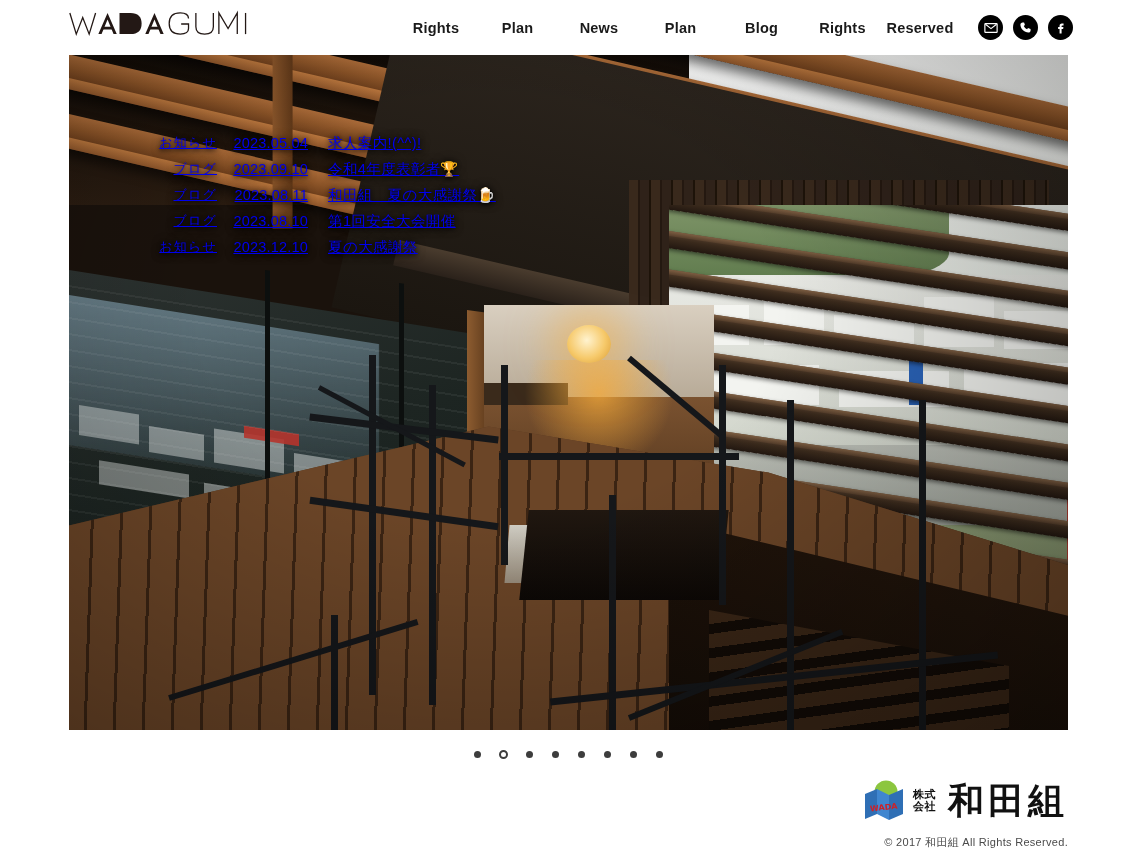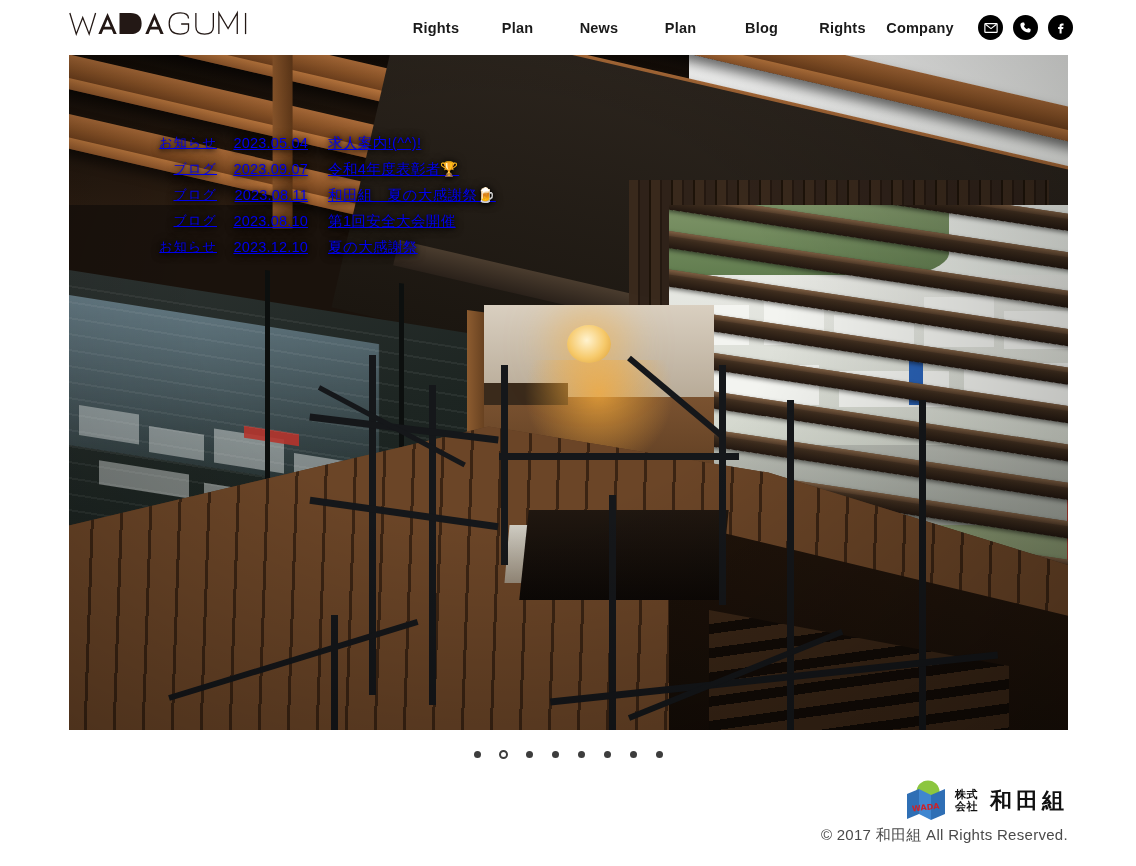--- a/index.html
+++ b/index.html
@@ -350,25 +350,25 @@
   .foot-logo { display:flex; align-items:center; justify-content:flex-end; gap:8px; }
   .mark { width:42px; height:44px; flex:0 0 auto; }
   .kk {
     font-family:"DejaVu Sans","Liberation Sans",sans-serif;
     font-size:11px; line-height:12.5px; color:#111;
     font-weight:bold; letter-spacing:0.5px; text-align:center;
     padding-top:2px;
   }
   .cname {
     font-family:"DejaVu Serif","Liberation Serif",serif;
-    font-size:22px; line-height:34px; color:#111; font-weight:bold;
+    font-size:36px; line-height:34px; color:#111; font-weight:bold;
     letter-spacing:4px; padding-left:4px;
   }
   .copy {
-    margin-top:4px; font-size:15px; color:#4a4a4a;
+    margin-top:13px; font-size:11px; color:#4a4a4a;
     letter-spacing:.3px;
   }
 </style>
 </head>
 <body>
 
 <div class="page">
 
   <header class="header">
 
@@ -391,21 +391,21 @@
       </svg>
     </a>
 
     <nav class="nav">
       <a class="nav-item w1" href="#">Rights</a>
       <a class="nav-item w2" href="#">Plan</a>
       <a class="nav-item w3" href="#">News</a>
       <a class="nav-item w4" href="#">Plan</a>
       <a class="nav-item w5" href="#">Blog</a>
       <a class="nav-item w6" href="#">Rights</a>
-      <a class="nav-item w7" href="#">Company</a>
+      <a class="nav-item w7" href="#">Reserved</a>
     </nav>
 
     <div class="social">
       <a class="soc-btn" href="#">
         <svg width="14" height="14" viewBox="0 0 24 24">
           <rect x="1.5" y="4.5" width="21" height="15" rx="1" fill="none" stroke="#fff" stroke-width="2"></rect>
           <path d="M2.5 5.5 L12 13 L21.5 5.5" fill="none" stroke="#fff" stroke-width="2"></path>
         </svg>
       </a>
       <a class="soc-btn" href="#">
@@ -571,21 +571,21 @@
     </div>
 
     <div class="news">
       <a class="news-row" href="#">
         <span class="news-cat">お知らせ</span>
         <span class="news-date">2023.05.04</span>
         <span class="news-title">求人案内!(^^)!</span>
       </a>
       <a class="news-row" href="#">
         <span class="news-cat">ブログ</span>
-        <span class="news-date">2023.09.07</span>
+        <span class="news-date">2023.09.10</span>
         <span class="news-title">令和4年度表彰者🏆</span>
       </a>
       <a class="news-row" href="#">
         <span class="news-cat">ブログ</span>
         <span class="news-date">2023.08.11</span>
         <span class="news-title">和田組　夏の大感謝祭🍺</span>
       </a>
       <a class="news-row" href="#">
         <span class="news-cat">ブログ</span>
         <span class="news-date">2023.08.10</span>

